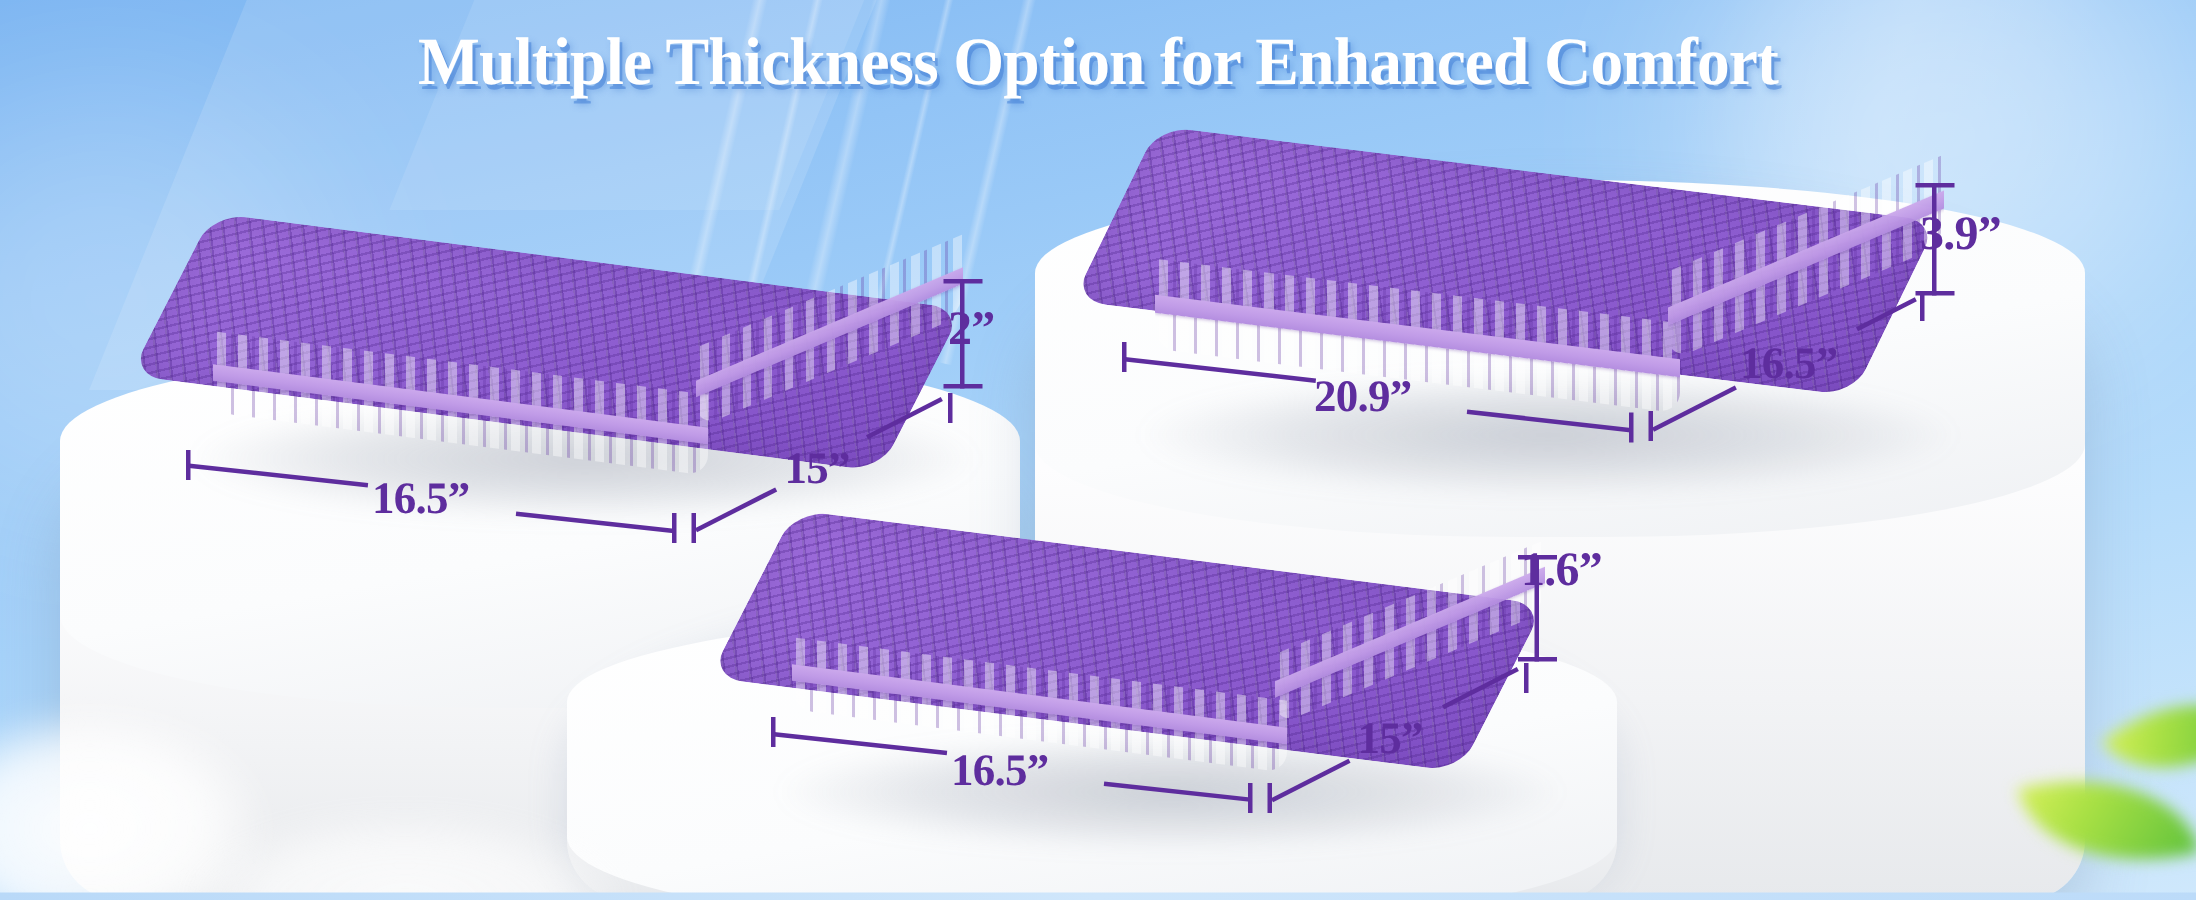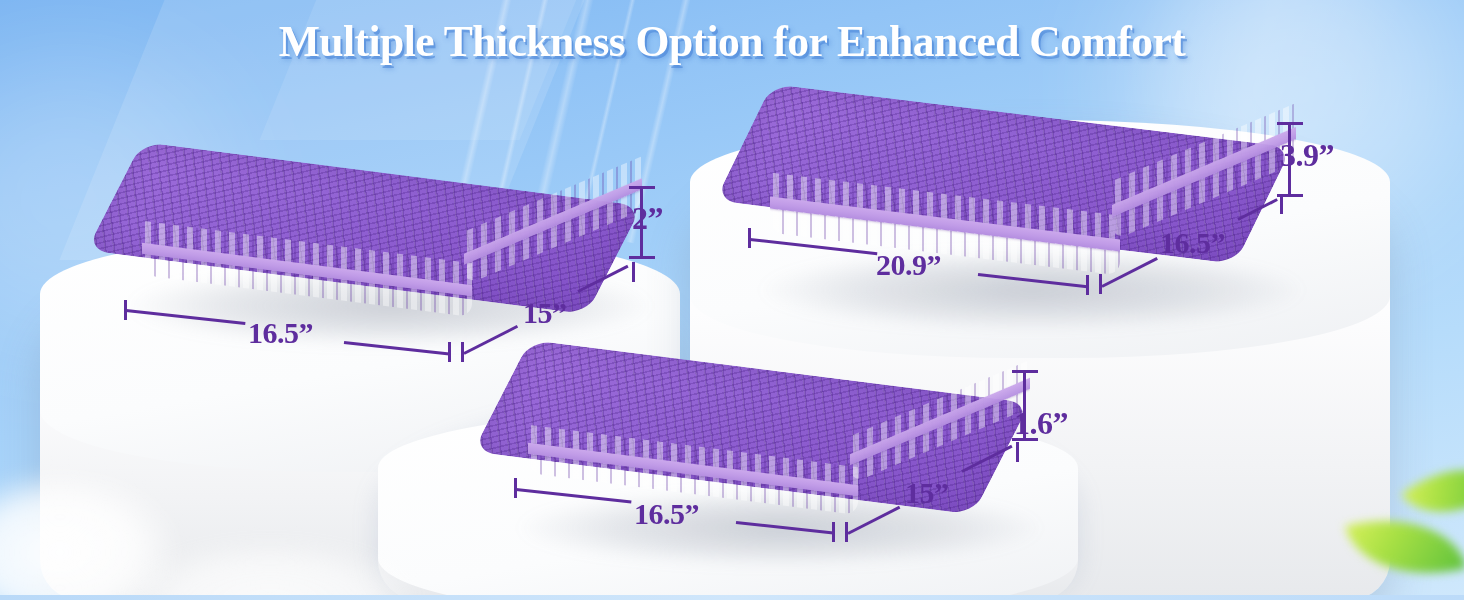--- a/index.html
+++ b/index.html
@@ -275,21 +275,21 @@
 
     <div class="dim-tick" style="left:845px;top:522px;width:3px;height:20px;"></div>
     <div class="dim-line" style="left:848px;top:532px;width:58px;height:3px;transform:rotate(-27deg);"></div>
     <div class="dim-line" style="left:962px;top:470px;width:56px;height:3px;transform:rotate(-27deg);"></div>
     <div class="dim-tick" style="left:1016px;top:442px;width:3px;height:20px;"></div>
     <div class="dim-label" style="left:905px;top:476px;font-size:30px;">15”</div>
 
     <div class="dim-tick" style="left:1012px;top:370px;width:26px;height:3px;"></div>
     <div class="dim-line" style="left:1023px;top:371px;width:3px;height:70px;"></div>
     <div class="dim-tick" style="left:1012px;top:438px;width:26px;height:3px;"></div>
-    <div class="dim-label" style="left:1014px;top:405px;font-size:32px;">1.6”</div>
+    <div class="dim-label" style="left:1014px;top:361px;font-size:32px;">1.6”</div>
   </div>
 
   <div>
     <div class="cloud" style="left:-60px;top:470px;width:240px;height:150px;"></div>
     <div class="cloud" style="left:120px;top:540px;width:300px;height:110px;opacity:.8;"></div>
     <div class="leaf" style="left:1352px;top:512px;width:108px;height:70px;transform:rotate(-14deg);"></div>
     <div class="leaf" style="left:1410px;top:462px;width:86px;height:58px;transform:rotate(-38deg);"></div>
     <div class="bottom-strip"></div>
   </div>
 

